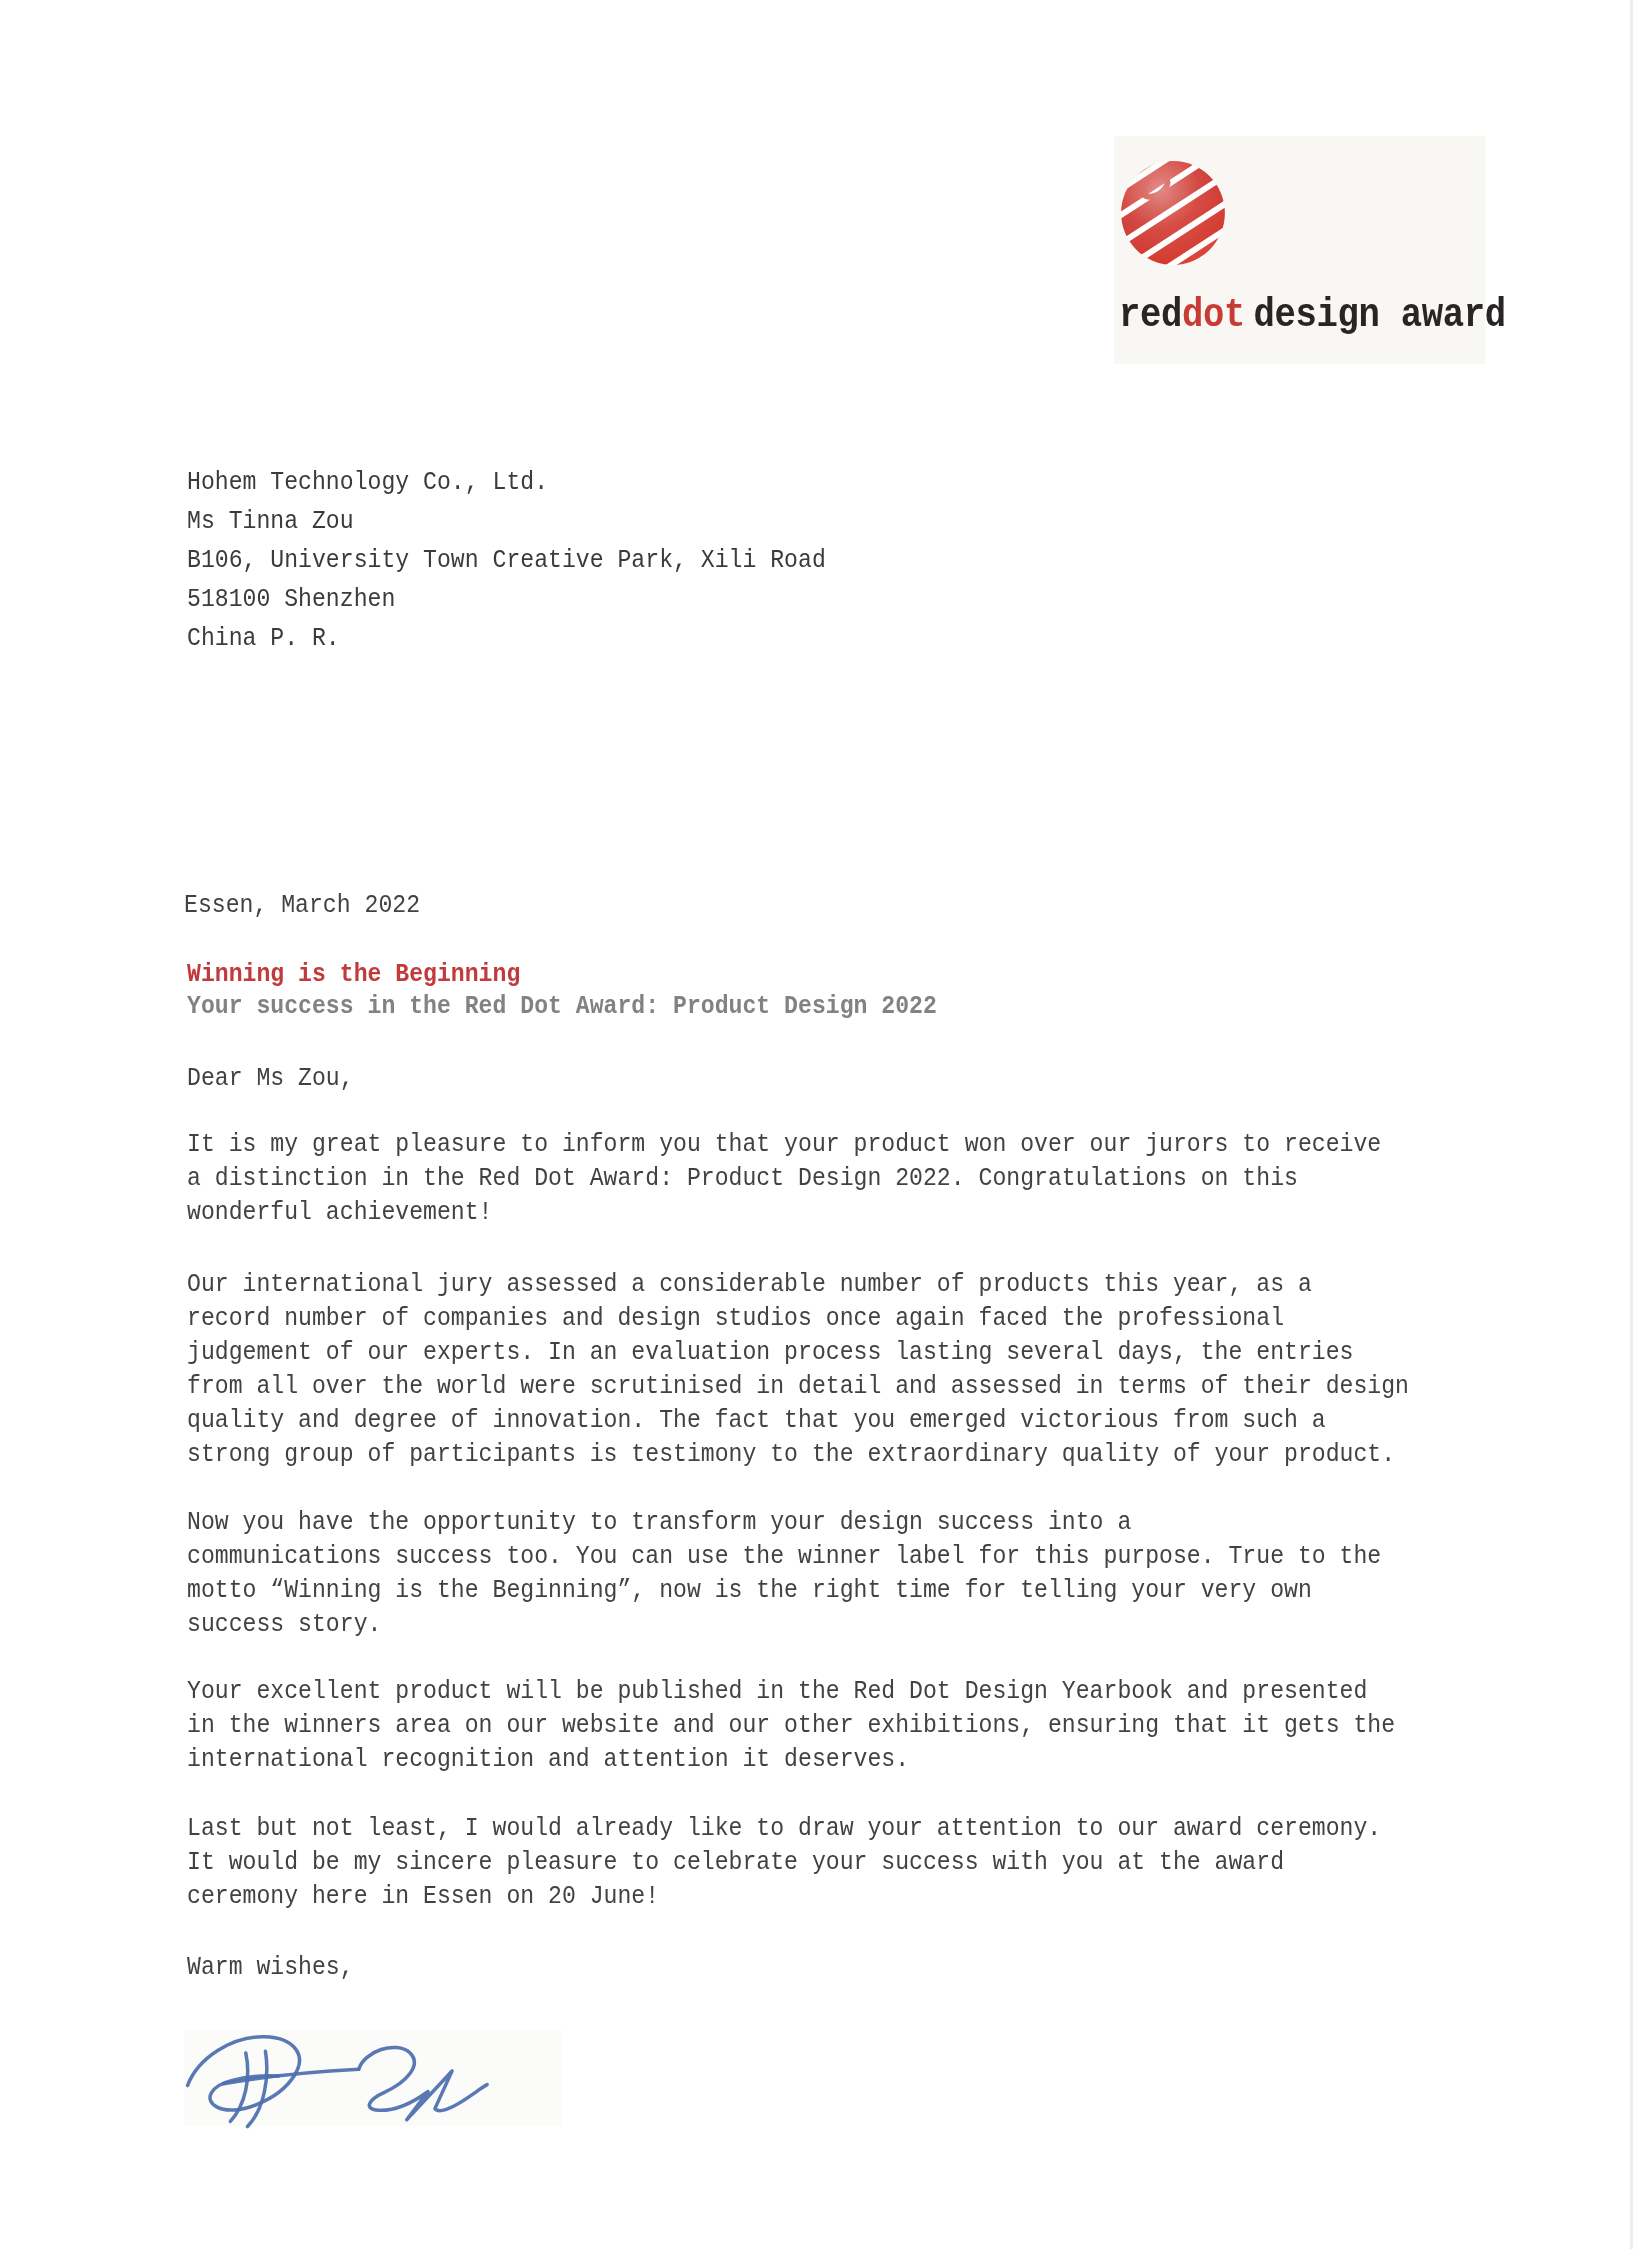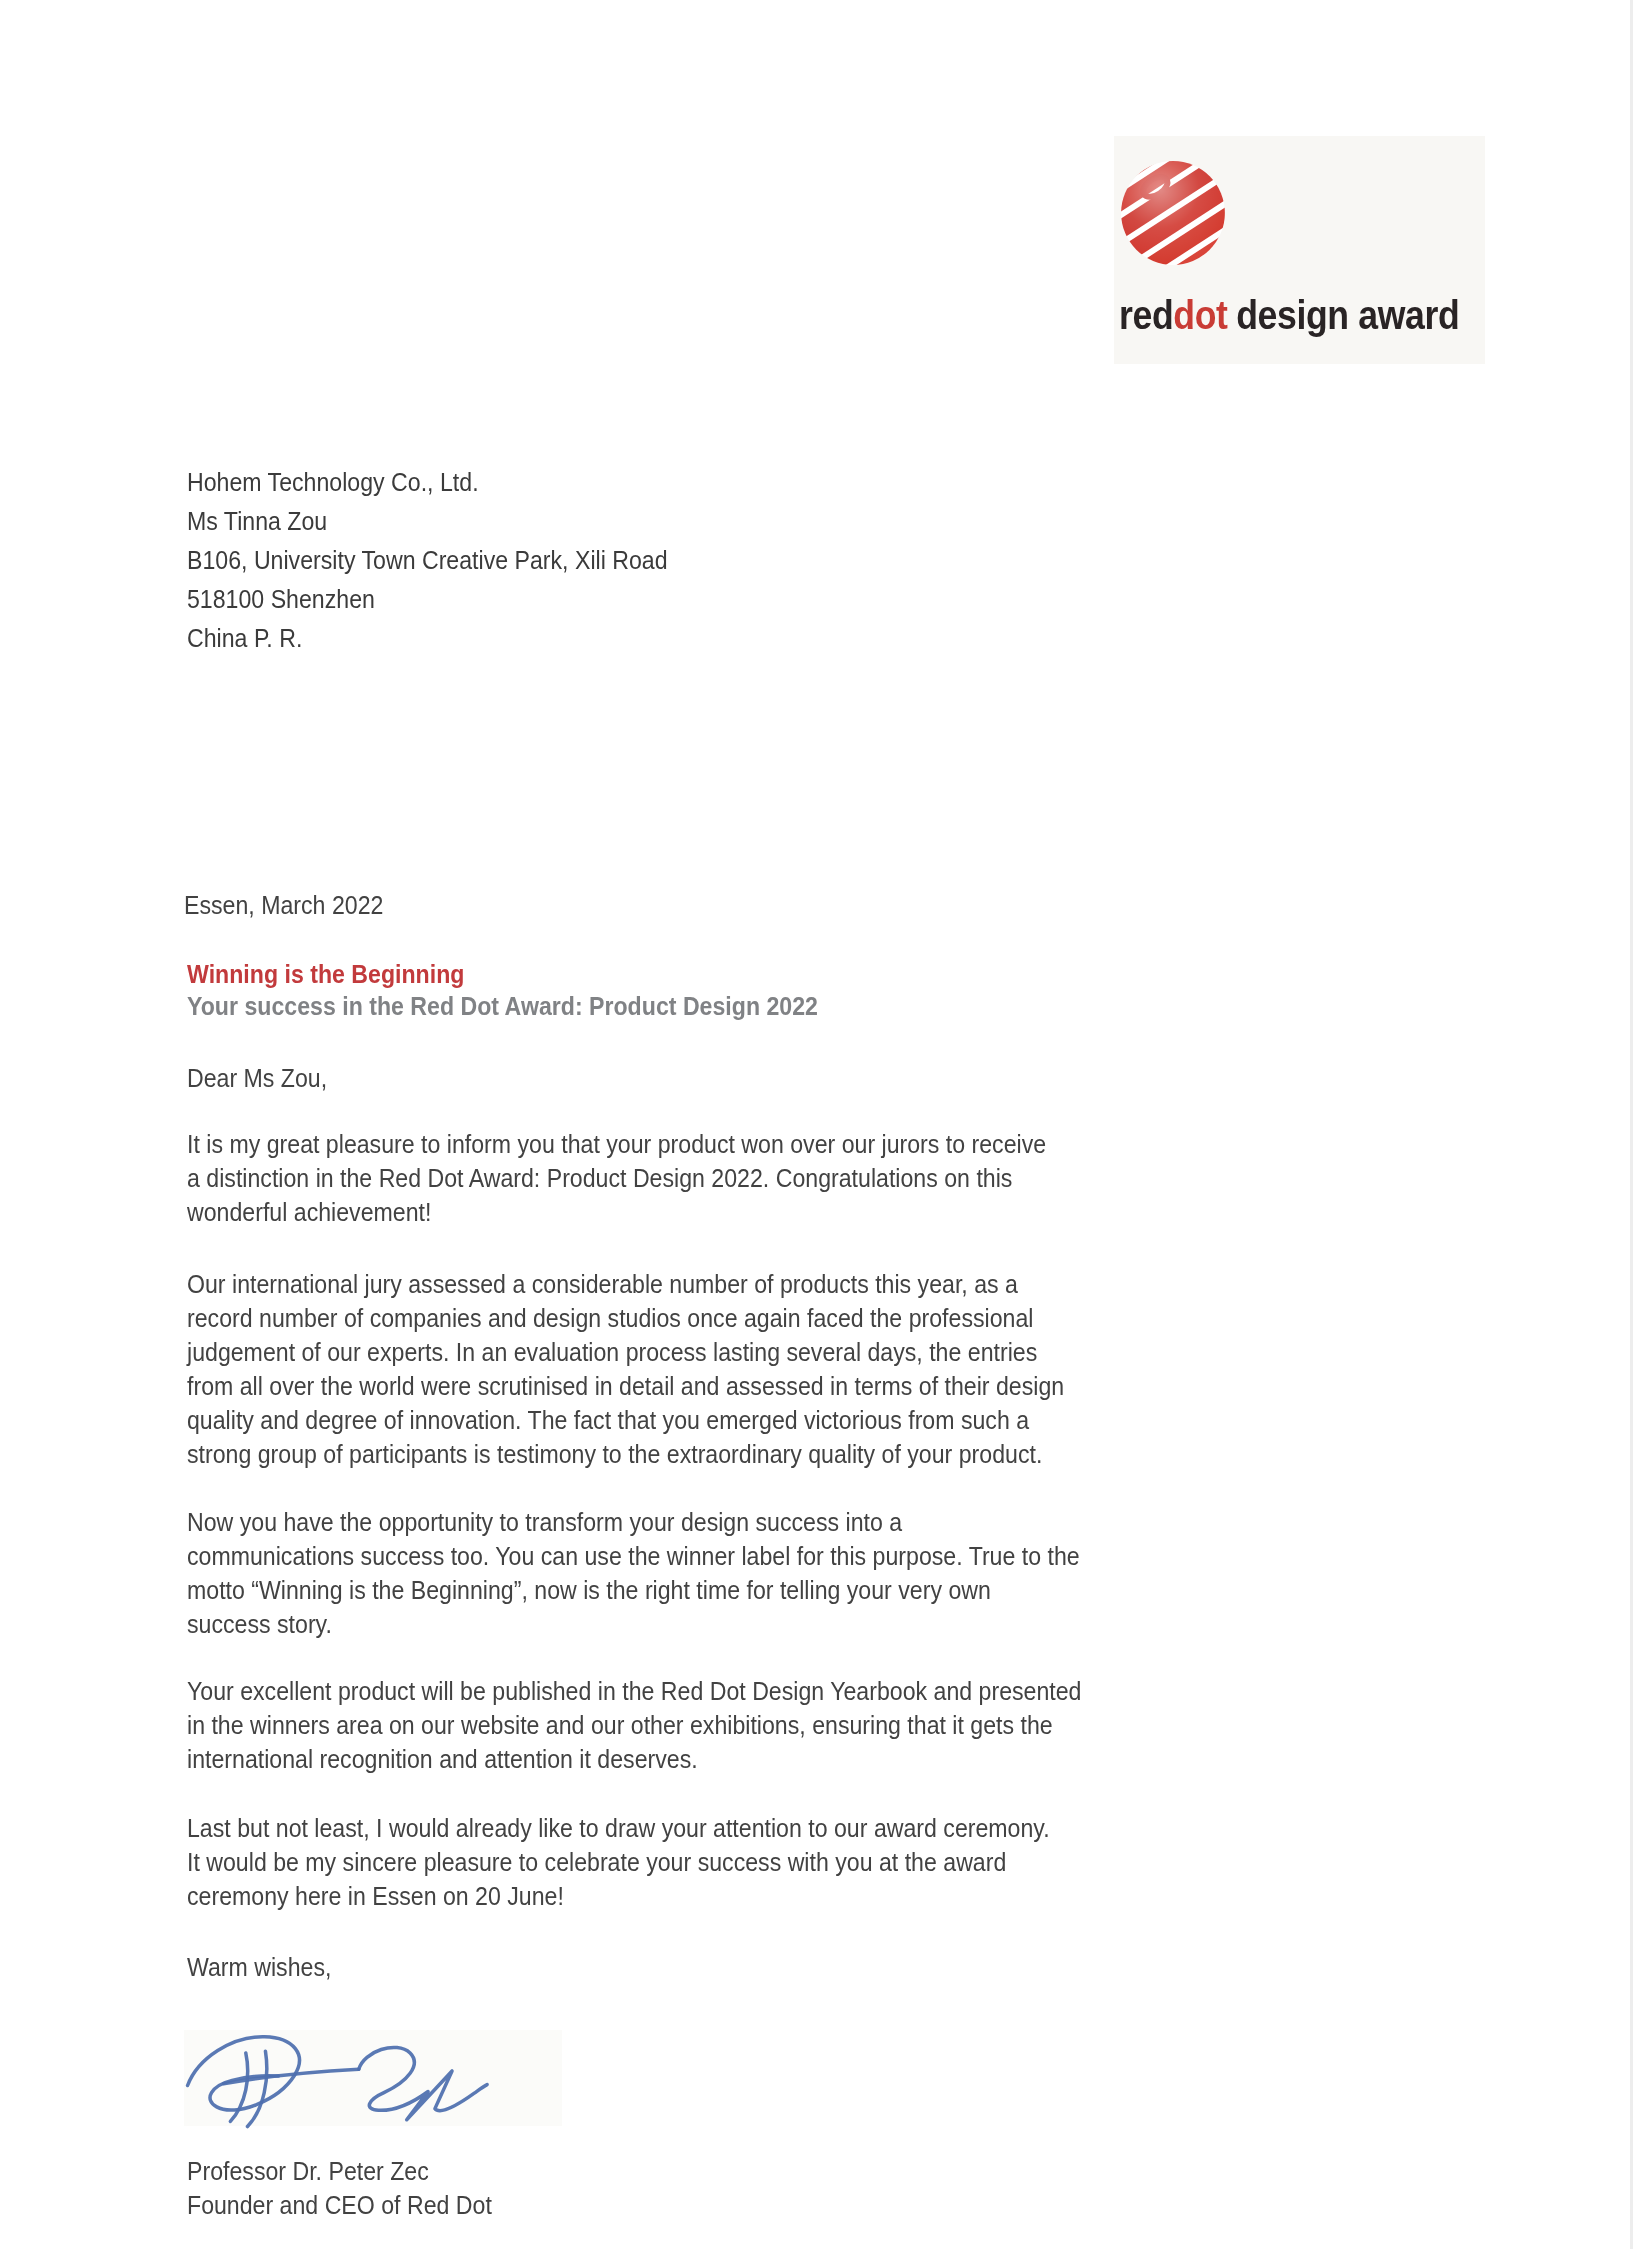--- a/index.html
+++ b/index.html
@@ -1,19 +1,19 @@
 <!DOCTYPE html>
 <html style="--page_bg: #ffffff; --body_text: #424242; --headline_red: #c23a3c; --subheadline_gray: #808285; --logo_sphere_red: #ce2e25; --logo_dot_red: #c93c35; --logo_text_black: #292425; --logo_bg_tint: #f8f7f4; --signature_ink_blue: #4e6fae;font-size:13.7px"><head>
 <meta charset="utf-8">
 <style>
   html,body { margin:0; padding:0; background:#ffffff; }
   .page {
     position:relative; width:1636px; height:2250px;
     background:var(--page_bg,#ffffff);
-    font-family:Liberation Sans, sans-serif;
+    font-family:Liberation Mono, monospace;
     color:var(--body_text,#424242);
     overflow:hidden;
   }
   .abs { position:absolute; }
   .cond { transform:scaleX(0.89); transform-origin:0 0; white-space:pre; }
   .txt  { font-size:26px; line-height:34px; color:var(--body_text,#424242); letter-spacing:0; }
   .addr { line-height:39px; color:#3b3b3b; }
   .headline    { font-weight:700; color:var(--headline_red,#c23a3c); }
   .subheadline { font-weight:700; color:var(--subheadline_gray,#808285); }
   .logo-bg { background:var(--logo_bg_tint,#f8f7f4); }
@@ -99,19 +99,15 @@
 
   <div class="abs" style="left:184px; top:2030px; width:378px; height:96px; background:#fbfbf9;"></div>
   <svg class="abs" style="left:182px; top:2029px;" width="309" height="101" viewBox="0 0 360 118" aria-hidden="true">
     <path class="sig-path" d="M6 66 C18 34, 58 8, 96 9 C130 10, 146 30, 131 54 C112 84, 62 103, 40 91 C24 82, 34 66, 58 60 C78 55, 98 54, 112 55"></path>
     <path class="sig-path" d="M74 28 C80 56, 74 88, 56 108"></path>
     <path class="sig-path" d="M97 26 C102 58, 95 94, 76 114"></path>
     <path class="sig-path" d="M48 64 C92 56, 150 50, 206 47"></path>
     <path class="sig-path" d="M206 47 C212 26, 250 13, 266 28 C280 42, 262 62, 236 74 C216 83, 212 94, 229 95 C250 96, 272 84, 287 73 L262 106 L315 49 L295 93 C301 101, 323 88, 341 75 C348 70, 352 67, 356 65"></path>
   </svg>
 
-  <div class="abs" style="left:187px; top:2154px;">
-    <div class="txt cond" style="line-height:34px;">Professor Dr. Peter Zec</div>
-    <div class="txt cond" style="line-height:34px;">Founder and CEO of Red Dot</div>
-  </div>
 
 </div>
 
 
 </body></html>

